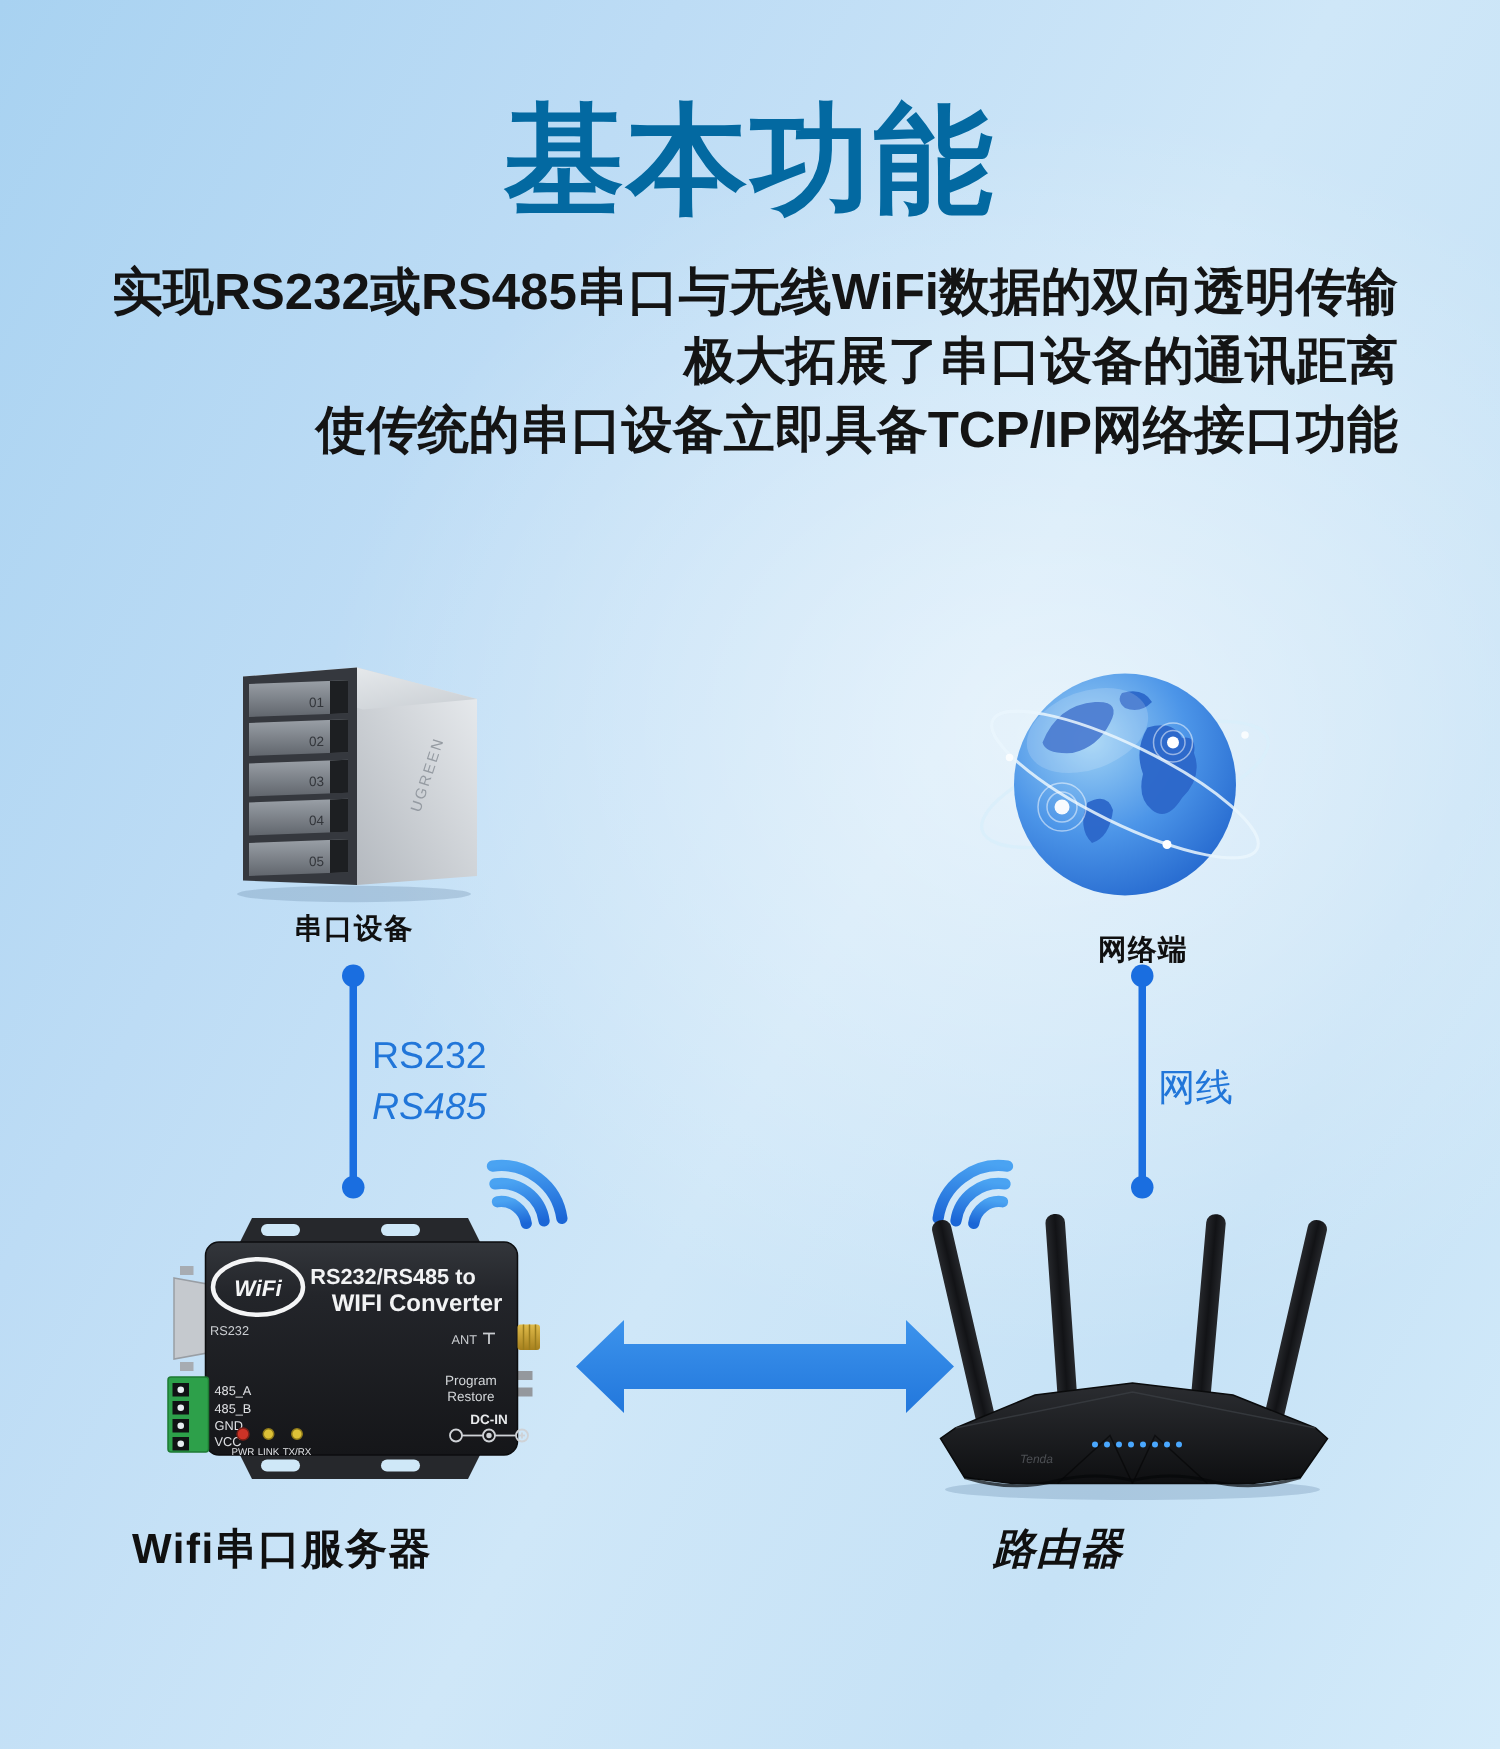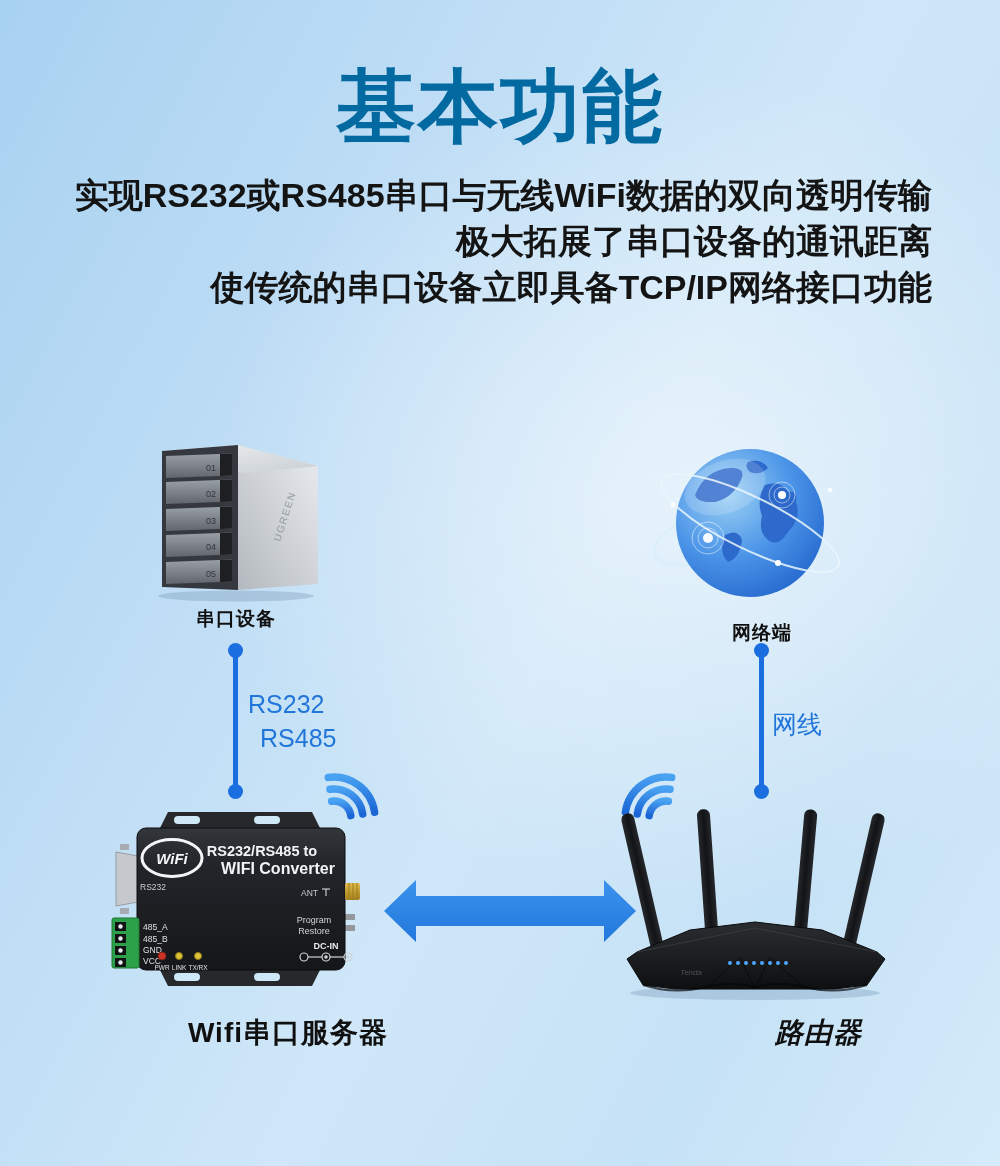--- a/index.html
+++ b/index.html
@@ -11,21 +11,21 @@
       linear-gradient(118deg,#a8d2f1 0%,#bddcf5 28%,#cfe7f8 55%,#c6e2f6 78%,#d4ebfa 100%);
   }
   .abs{position:absolute;}
   .title{
     left:0;top:54px;width:1000px;text-align:center;
     font-size:80px;font-weight:800;color:#0369a1;letter-spacing:2px;
   }
   .desc{left:0;top:172px;width:932px;text-align:right;
     font-size:34px;line-height:46px;font-weight:600;color:#141414;}
   .dev-label{font-size:19px;font-weight:700;color:#101010;text-align:center;letter-spacing:1px;}
-  .dev-label-bottom{font-size:28px;font-weight:600;color:#101010;text-align:right;letter-spacing:1px;}
+  .dev-label-bottom{font-size:28px;font-weight:600;color:#101010;text-align:left;letter-spacing:1px;}
   .link-label{font-size:25px;font-weight:500;color:#2176d9;}
   .vline{width:5px;background:#1a6ee0;border-radius:3px;}
   .dot{width:15px;height:15px;border-radius:50%;background:#1a6ee0;}
   svg{overflow:visible;display:block;}
   svg text{font-family:"Liberation Sans","DejaVu Sans",sans-serif;}
 </style>
 </head>
 <body>
 
 <div class="abs title">基本功能</div>
@@ -121,21 +121,21 @@
     <circle cx="137" cy="60" r="8"></circle>
       <circle cx="137" cy="60" r="13"></circle>
   </g>
 </svg>
 <div class="abs dev-label" style="left:662px;top:620px;width:200px;">网络端</div>
 
 <div class="abs vline" style="left:233px;top:650px;height:142px;"></div>
 <div class="abs dot" style="left:228px;top:643px;"></div>
 <div class="abs dot" style="left:228px;top:784px;"></div>
 <div class="abs link-label" style="left:248px;top:690px;">RS232</div>
-<div class="abs link-label" style="left:260px;top:724px;">RS485</div>
+<div class="abs link-label" style="left:248px;top:724px;font-style:italic;">RS485</div>
 
 <div class="abs vline" style="left:759px;top:650px;height:142px;"></div>
 <div class="abs dot" style="left:754px;top:643px;"></div>
 <div class="abs dot" style="left:754px;top:784px;"></div>
 <div class="abs link-label" style="left:772px;top:708px;font-family:Liberation Mono, monospace;">网线</div>
 
 <svg class="abs" style="left:320px;top:762px;" width="68" height="68" viewBox="0 0 68 68">
   <defs>
     <linearGradient id="wifiGrad" x1="0" y1="0" x2="0" y2="1">
       <stop offset="0" stop-color="#4aa3f2"></stop>

